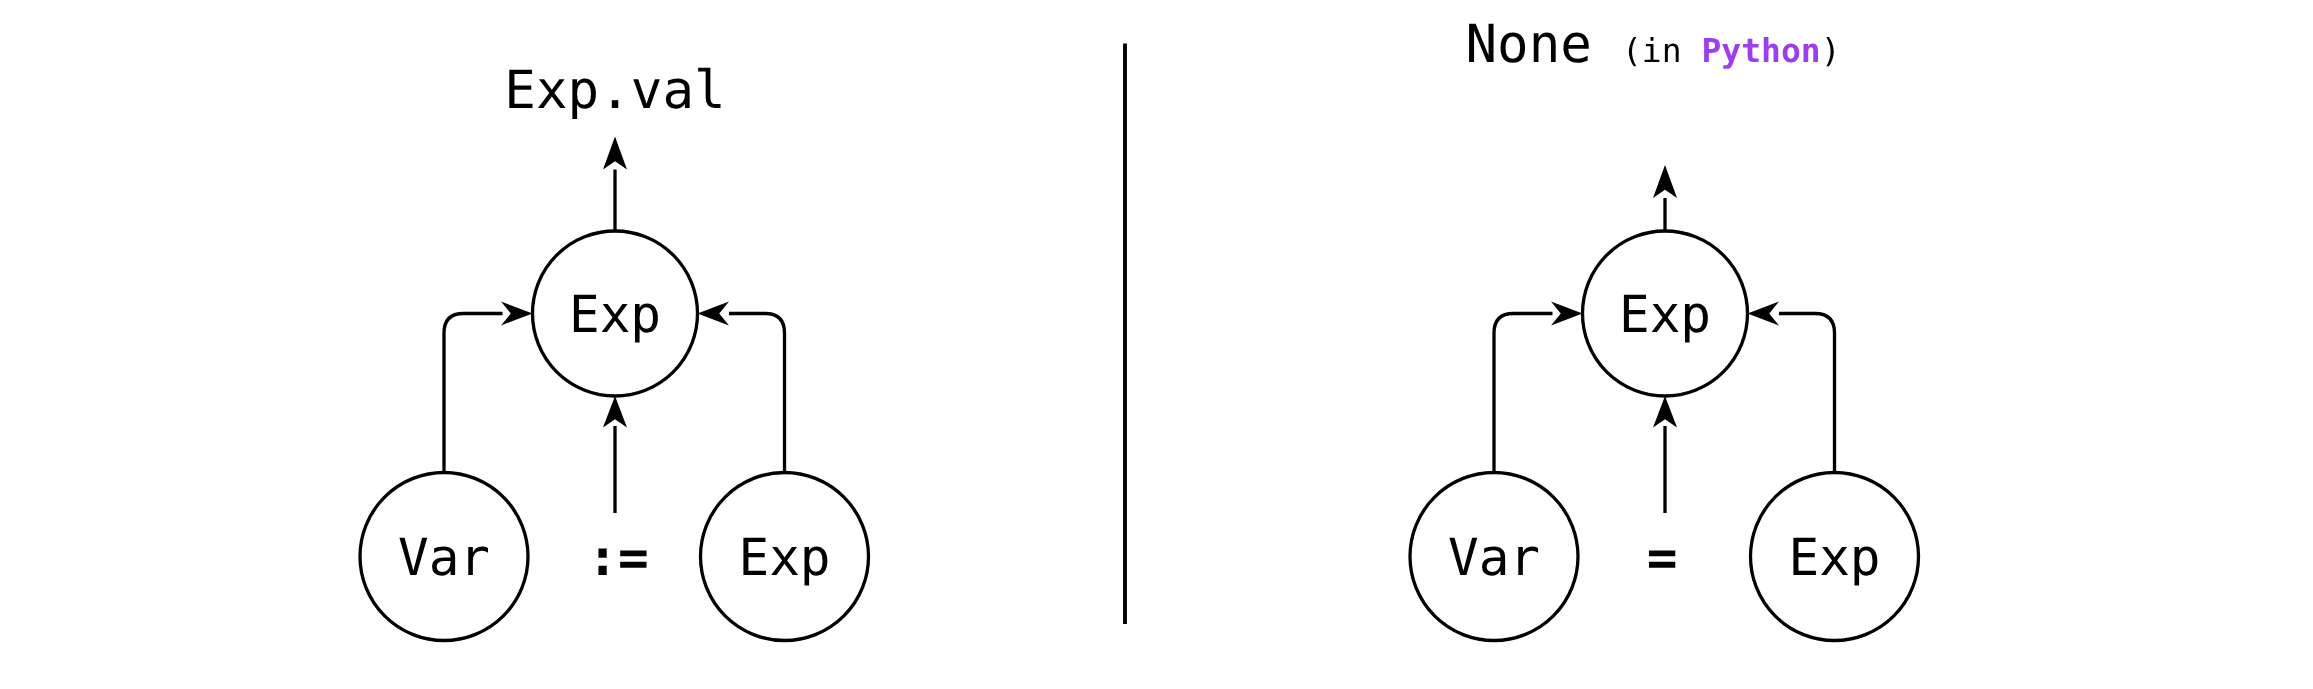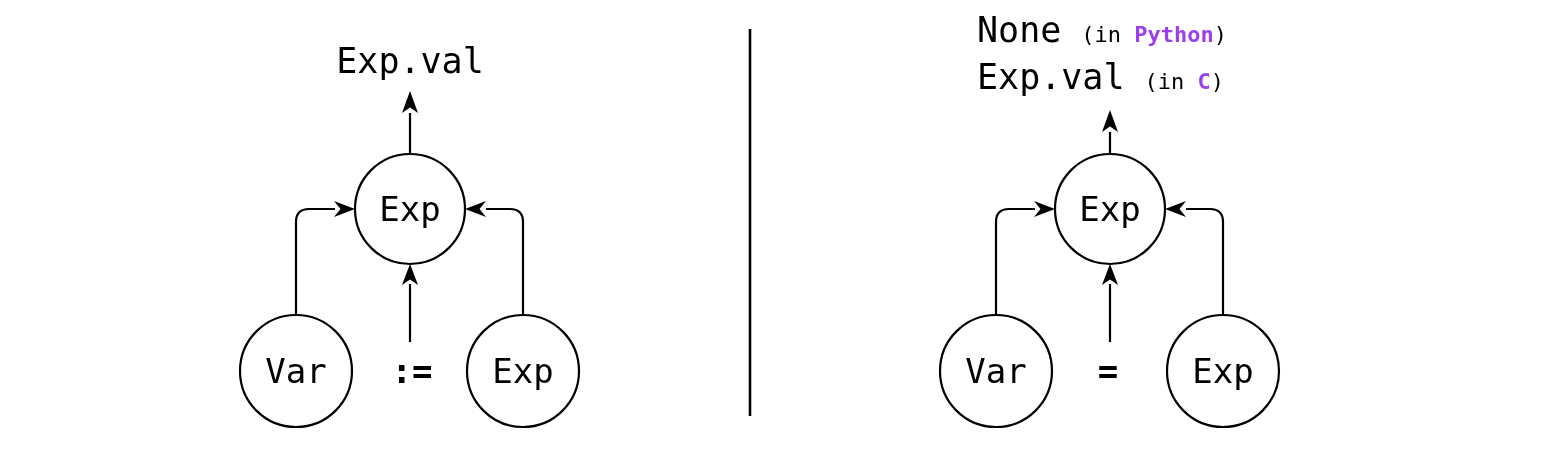--- a/index.html
+++ b/index.html
@@ -107,17 +107,15 @@
 
       <text class="op-label" x="1108" y="383">=</text>
     </g>
   </svg>
 
   <div class="result-label centered" style="left:410px; top:40px;">Exp.val</div>
 
   <div class="result-lines" style="left:977px; top:9px;">
     <div class="result-line"><span>None</span><span class="annotation"><span>(in</span>
         <span class="lang">Python</span><span>)</span></span></div>
-    <div class="result-line"><span>Exp.val</span><span class="annotation"><span>(in</span>
-        <span class="lang">C</span><span>)</span></span></div>
   </div>
 
 </div>
 
 </body></html>

